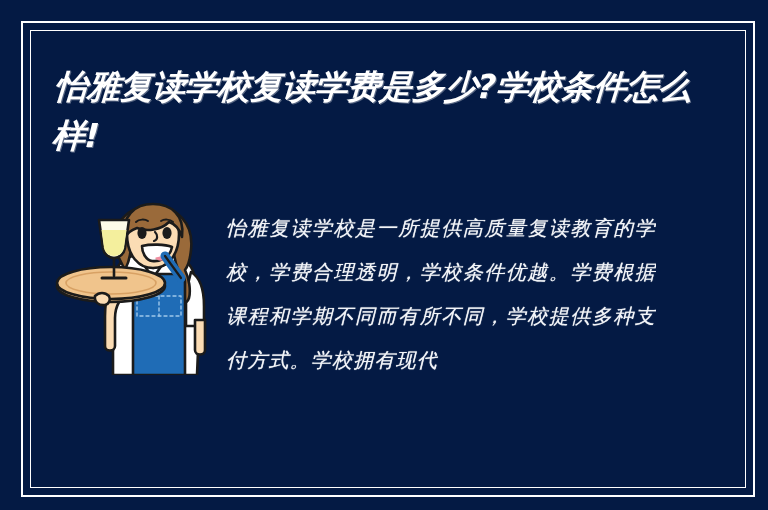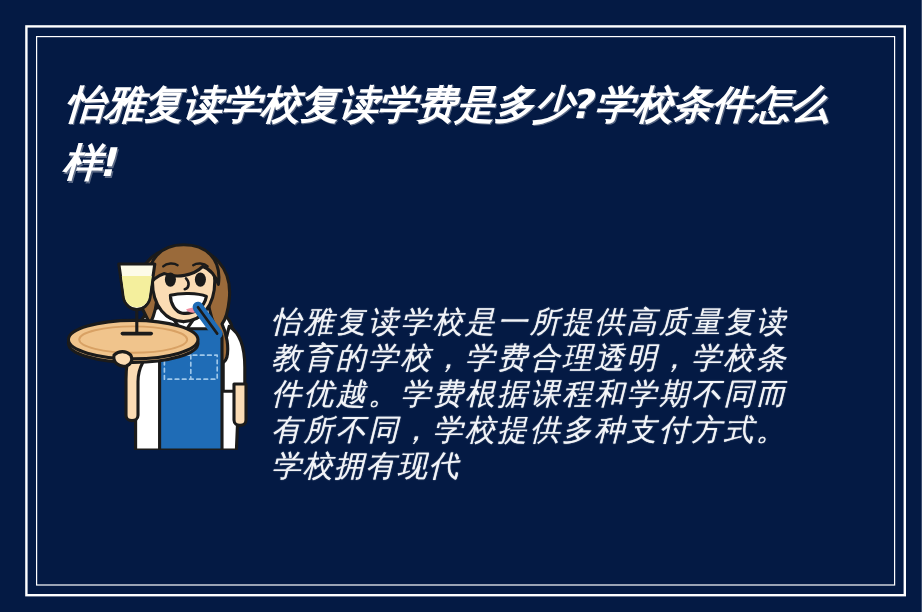--- a/index.html
+++ b/index.html
@@ -63,29 +63,28 @@
   }
 
   
   .body-text {
     position: absolute;
     left: 226px;
     top: 206px;
     width: 430px;
     color: #f2f4f8;
     font-family: "DejaVu Serif", "Liberation Serif", serif;
-    font-size: 25px;
+    font-size: 20px;
     font-style: italic;
-    line-height: 30px;
+    line-height: 44px;
     letter-spacing: 1.2px;
     text-align: justify;
     text-shadow: 0 0 1px rgba(255,255,255,0.8);
     max-height: 230px;
     overflow: hidden;
-    margin-top: 48px;
   }
 
   
   .illustration {
     position: absolute;
     left: 55px;
     top: 200px;
     width: 152px;
     height: 175px;
     overflow: hidden;

